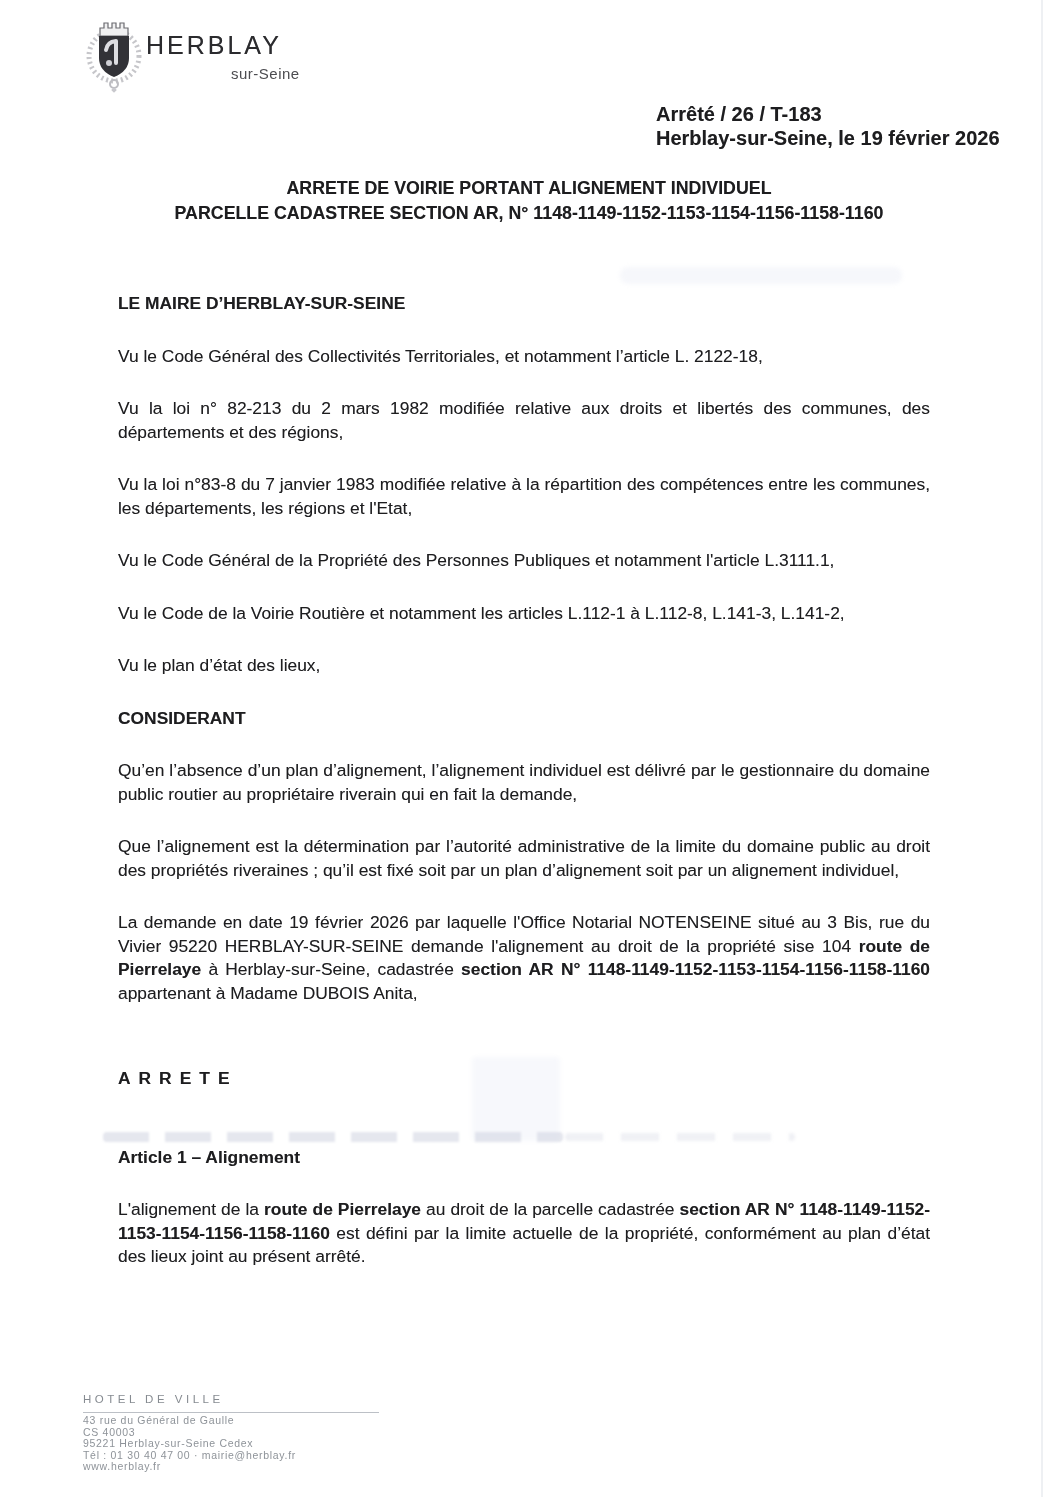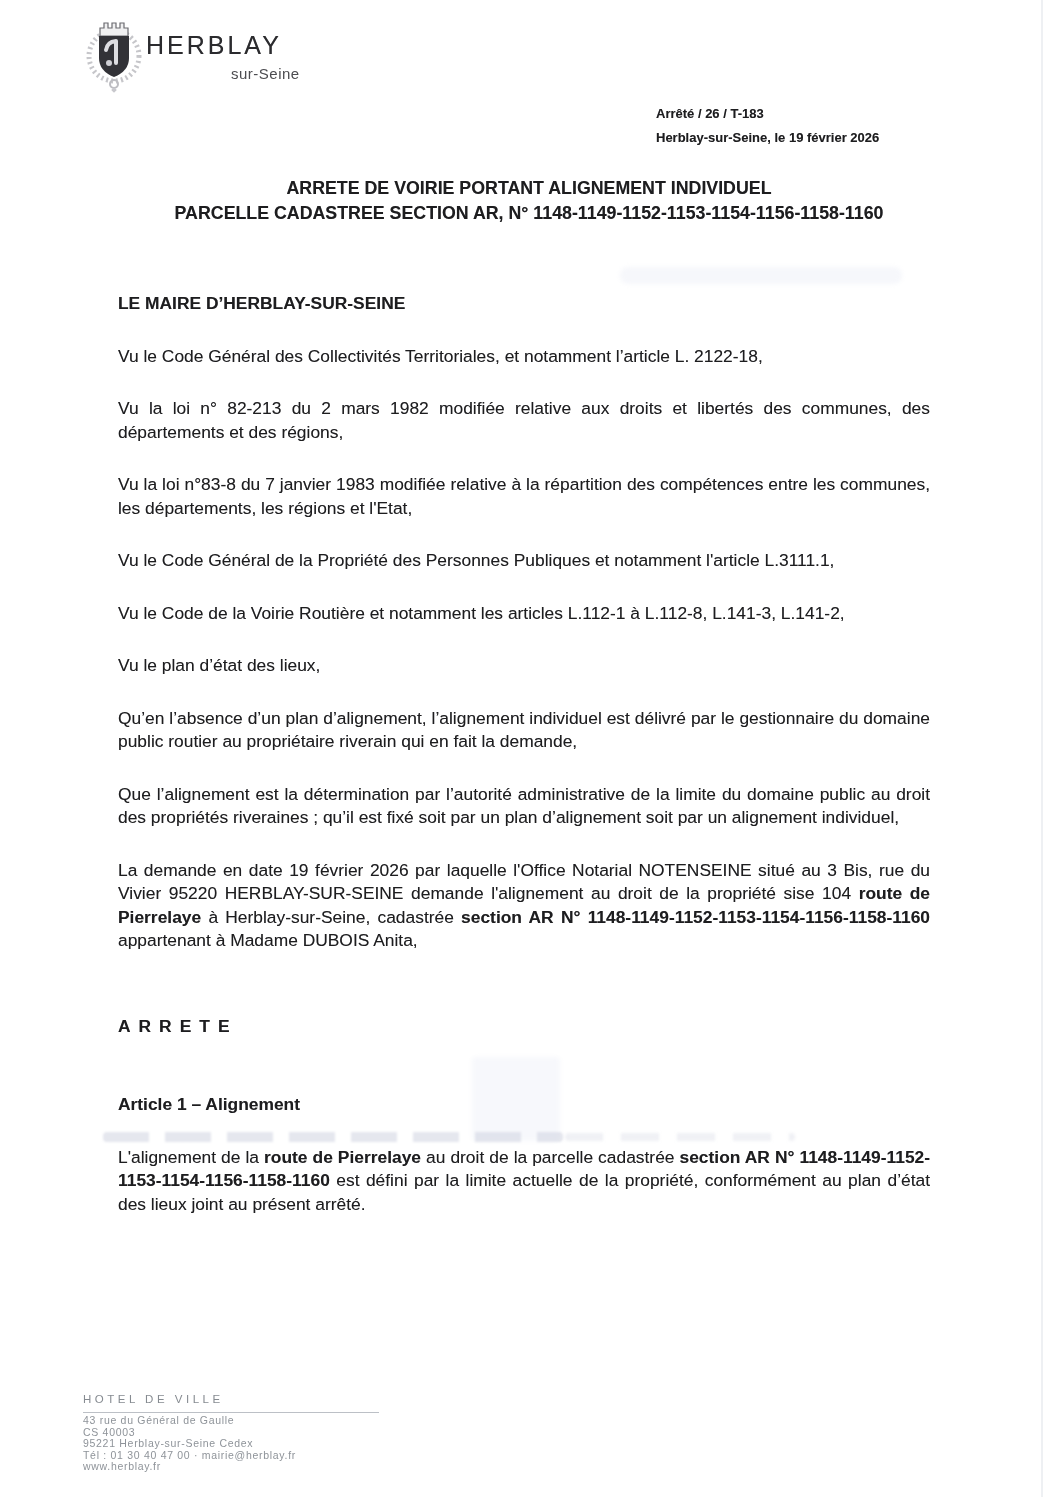--- a/index.html
+++ b/index.html
@@ -32,21 +32,21 @@
     position:absolute;left:146px;top:31px;
     font-size:25px;letter-spacing:3px;color:#2b2b2e;font-weight:400;
     text-shadow:0 0 .6px rgba(40,40,45,.45);
   }
   .logo-sub{
     position:absolute;left:231px;top:65px;
     font-size:15px;color:#4c4c50;letter-spacing:.5px;
   }
   .ref-block{
     position:absolute;left:656px;top:102px;
-    font-weight:700;font-size:13px;line-height:24px;
+    font-weight:700;font-size:20px;line-height:24px;
     text-shadow:0 0 .5px rgba(30,30,35,.4);
   }
   .doc-title{
     position:absolute;left:0;top:176px;width:1058px;
     text-align:center;font-weight:700;font-size:17.8px;line-height:24.5px;
     text-shadow:0 0 .5px rgba(30,30,35,.4);
   }
   
   .content{
     position:absolute;left:118px;top:292px;width:824px;
@@ -115,20 +115,21 @@
   <div class="content">
     <p class="heading">LE MAIRE D’HERBLAY-SUR-SEINE</p>
 
     <p>Vu le Code Général des Collectivités Territoriales, et notamment l’article L. 2122-18,</p>
     <p>Vu la loi n° 82-213 du 2 mars 1982 modifiée relative aux droits et libertés des communes, des départements et des régions,</p>
     <p>Vu la loi n°83-8 du 7 janvier 1983 modifiée relative à la répartition des compétences entre les communes, les départements, les régions et l'Etat,</p>
     <p>Vu le Code Général de la Propriété des Personnes Publiques et notamment l'article L.3111.1,</p>
     <p>Vu le Code de la Voirie Routière et notamment les articles L.112-1 à L.112-8, L.141-3, L.141-2,</p>
     <p>Vu le plan d’état des lieux,</p>
 
+    <p class="heading">CONSIDERANT</p>
 
     <p>Qu’en l’absence d’un plan d’alignement, l’alignement individuel est délivré par le gestionnaire du domaine public routier au propriétaire riverain qui en fait la demande,</p>
     <p>Que l’alignement est la détermination par l’autorité administrative de la limite du domaine public au droit des propriétés riveraines ; qu’il est fixé soit par un plan d’alignement soit par un alignement individuel,</p>
 
     <p class="mt-demande"><span>La demande en date 19 février 2026 par laquelle l'Office Notarial NOTENSEINE situé au 3 Bis, rue du Vivier 95220 HERBLAY-SUR-SEINE demande l'alignement au droit de la propriété sise 104 </span><span class="b">route de Pierrelaye</span><span> à Herblay-sur-Seine, cadastrée </span><span class="b">section AR N° 1148-1149-1152-1153-1154-1156-1158-1160</span><span> appartenant à Madame DUBOIS Anita,</span></p>
 
     <p class="heading arrete-heading">ARRETE</p>
 
     <p class="heading article-heading">Article 1 – Alignement</p>
 

